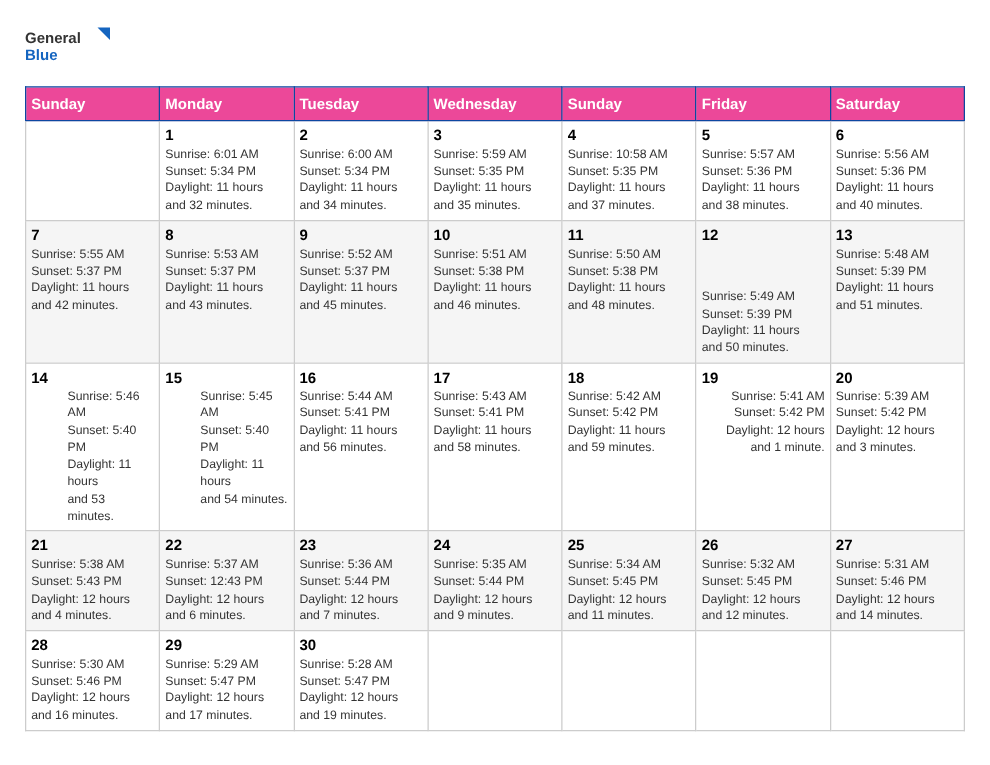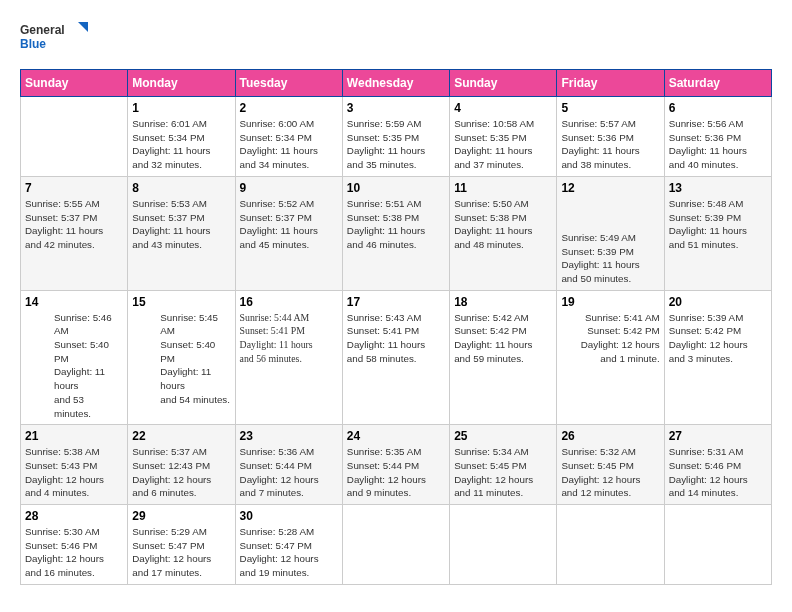--- a/index.html
+++ b/index.html
@@ -212,21 +212,21 @@
         </td>
         <td>
           <span class="day-num">15</span>
           <div class="day-info" style="white-space: pre-line; margin-left: 28px;">Sunrise: 5:45 AM
 Sunset: 5:40 PM
 Daylight: 11 hours
 and 54 minutes.</div>
         </td>
         <td>
           <span class="day-num">16</span>
-          <div class="day-info" style="white-space: pre-line; font-family: Liberation Serif, serif;">Sunrise: 5:44 AM
+          <div class="day-info" style="white-space: pre-line;">Sunrise: 5:44 AM
 Sunset: 5:41 PM
 Daylight: 11 hours
 and 56 minutes.</div>
         </td>
         <td>
           <span class="day-num">17</span>
           <div class="day-info" style="white-space: pre-line;">Sunrise: 5:43 AM
 Sunset: 5:41 PM
 Daylight: 11 hours
 and 58 minutes.</div>

